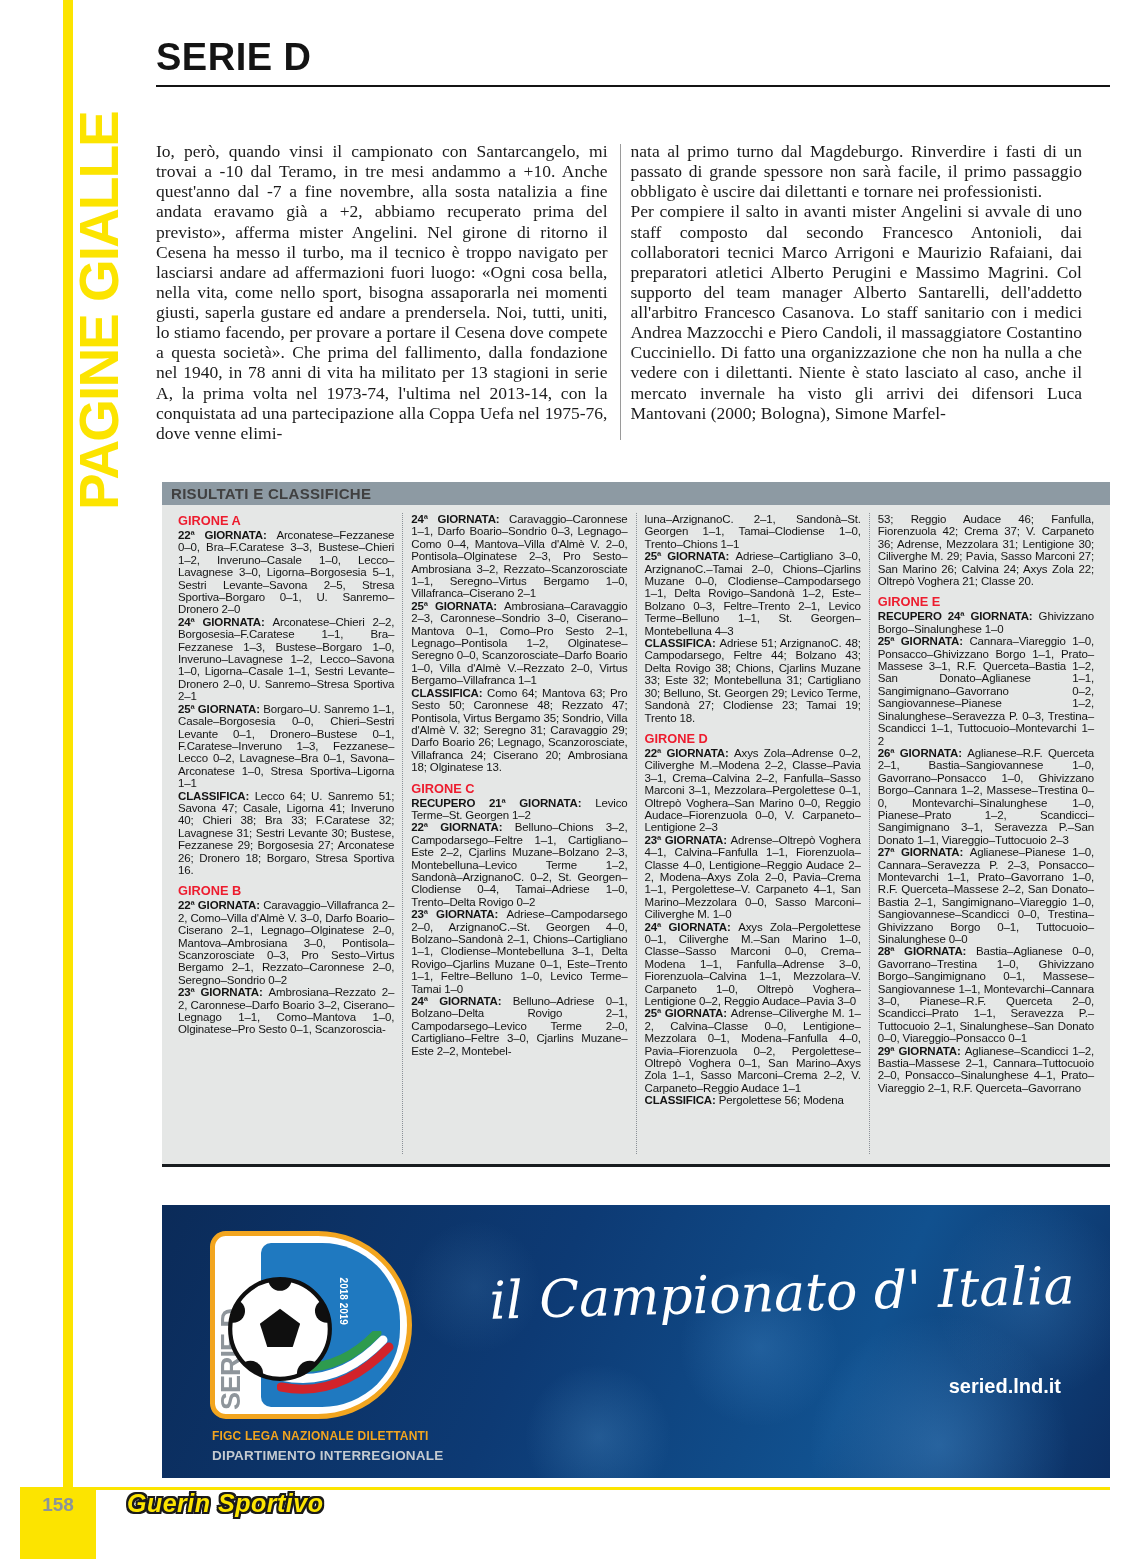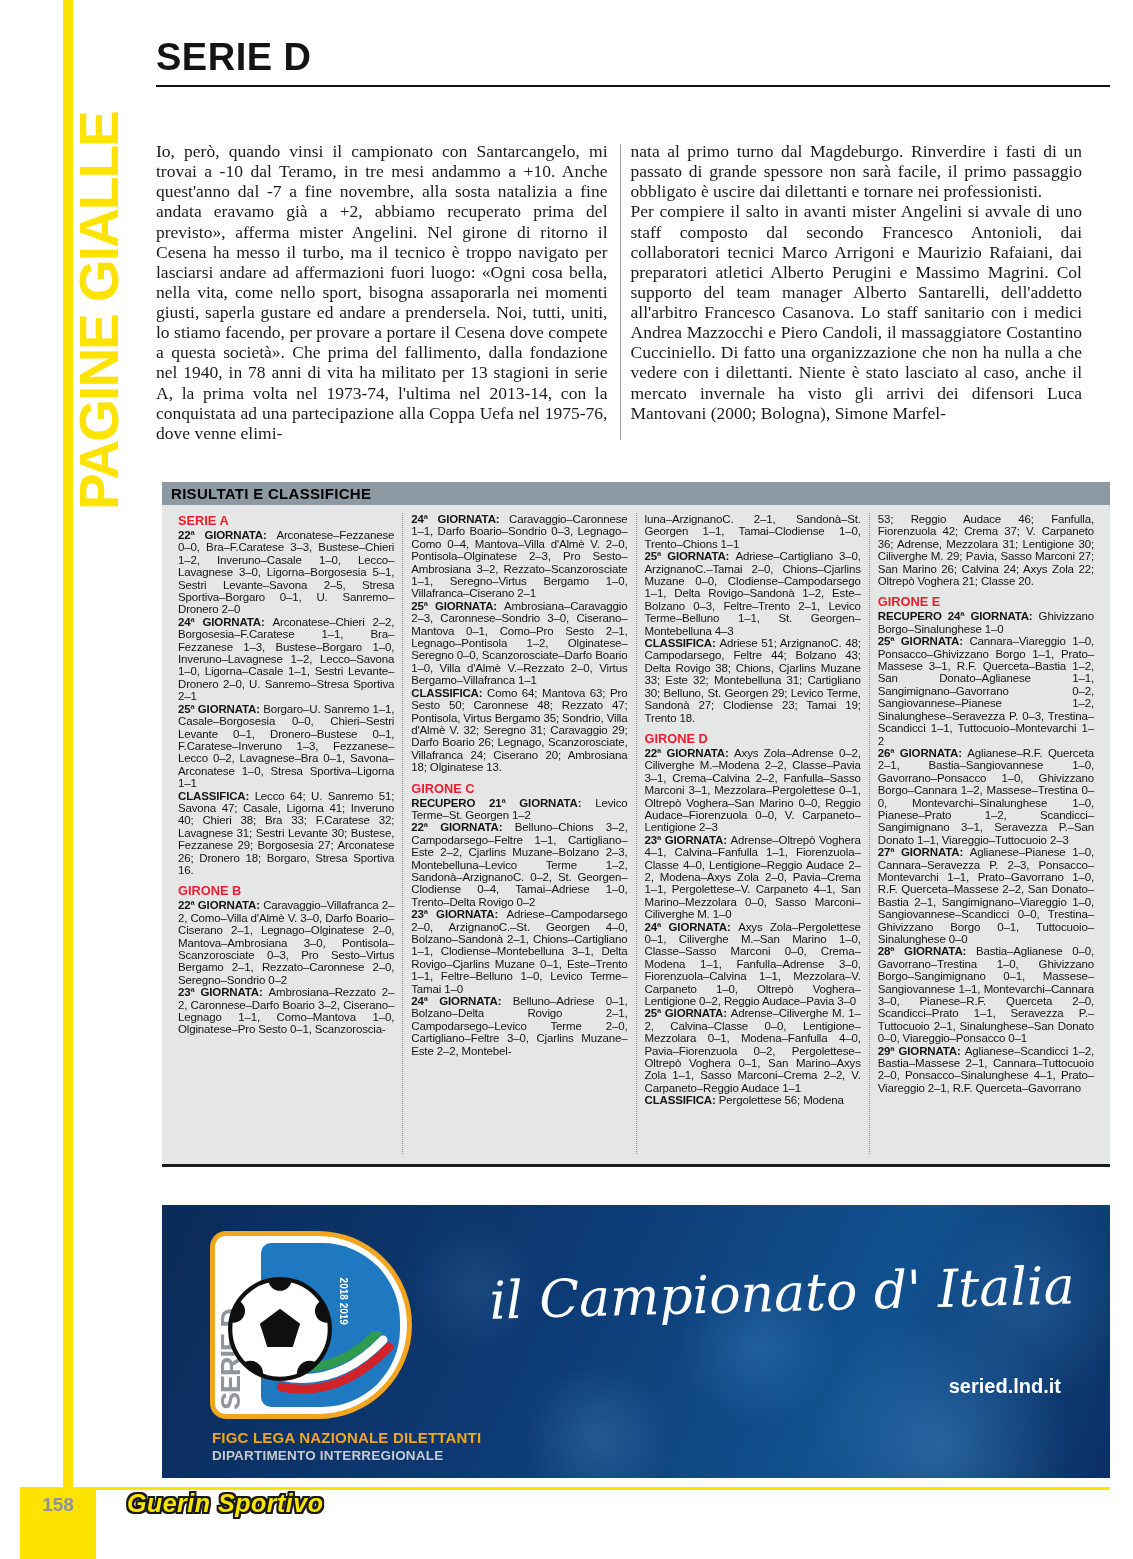--- a/index.html
+++ b/index.html
@@ -18,21 +18,21 @@
   .page-title{position:absolute;left:156px;top:36px;font-size:38px;font-weight:900;color:#141414;letter-spacing:0.5px;margin:0;}
   .title-rule{position:absolute;left:156px;top:85px;width:954px;height:2px;background:#141414;}
   
   .article{position:absolute;left:156px;top:121px;width:926px;display:flex;margin-top:20px;}
   .article-col{width:452px;font-family:"Liberation Serif",serif;font-size:17.5px;line-height:1.15;
     text-align:justify;color:#1b1b1b;}
   .article-col p{margin:0;}
   .article-divider{width:1px;background:#9a9a9a;margin:3px 10px 3px 12px;}
   
   .results{position:absolute;left:162px;top:482px;width:948px;}
-  .results-bar{height:23px;background:#8D9AA3;color:#000000;font-weight:700;font-size:15px;
+  .results-bar{height:23px;background:#8D9AA3;color:#404040;font-weight:700;font-size:15px;
     line-height:23px;padding-left:9px;letter-spacing:0.3px;}
   .results-box{background:#E5E7E6;border-bottom:3px solid #181c1f;display:flex;
     padding:8px 8px 10px 8px;height:662px;box-sizing:border-box;overflow:hidden;}
   .rcol{flex:1 1 0;padding:0 8px;}
   .rcol + .rcol{border-left:1px dotted #8a9096;}
   .rblock{margin:0;font-size:11.5px;line-height:1.08;text-align:justify;color:#141414;letter-spacing:-0.15px;}
   .rblock strong{font-weight:700;}
   .girone{color:#ED1C2E;font-weight:800;font-size:12.8px;margin:7px 0 1px 0;}
   .girone:first-child{margin-top:0;}
   
@@ -47,21 +47,21 @@
   .logo-card{position:absolute;left:48px;top:26px;width:202px;height:188px;background:#ffffff;
     border:5px solid #F2A51F;border-radius:16px 95px 95px 16px;box-sizing:border-box;}
   .logo-serie{position:absolute;left:1px;top:4px;height:170px;writing-mode:vertical-rl;transform:rotate(180deg);
     font-size:27px;font-weight:800;color:#8E959B;letter-spacing:-1px;white-space:nowrap;}
   .logo-d{position:absolute;left:46px;top:7px;right:7px;bottom:7px;background:#1F79C0;
     border-radius:10px 78px 78px 10px;}
   .logo-years{position:absolute;right:34px;top:52px;transform:rotate(90deg);transform-origin:center;
     font-size:10px;font-weight:700;color:#ffffff;line-height:1.25;text-align:center;}
   .ball{position:absolute;left:12px;top:40px;width:106px;height:106px;}
   .flag{position:absolute;left:16px;bottom:12px;width:122px;height:64px;}
-  .figc1{position:absolute;left:50px;top:224px;color:#F2A51F;font-weight:700;font-size:15px;letter-spacing:0.2px;}
+  .figc1{position:absolute;left:50px;top:224px;color:#F2A51F;font-weight:700;font-size:12px;letter-spacing:0.2px;}
   .figc2{position:absolute;left:50px;top:243px;color:#C4CAD0;font-weight:700;font-size:13.5px;letter-spacing:0.2px;}
   .campaign{position:absolute;left:300px;top:58px;width:640px;text-align:center;
     font-family:"DejaVu Serif",serif;font-style:italic;font-size:52px;color:#ffffff;transform:rotate(-1.5deg);}
   .website{position:absolute;right:49px;top:142px;font-size:20px;font-weight:700;color:#ffffff;margin-top:28px;}
   
   .footer-rule{position:absolute;left:63px;top:1487px;width:1047px;height:3px;background:#FCE400;}
   .page-num-block{position:absolute;left:20px;top:1487px;width:76px;height:72px;background:#FCE400;}
   .page-num{position:absolute;left:0;top:7px;width:100%;text-align:center;font-size:19px;font-weight:700;color:#8C9499;}
   .magazine-logo{position:absolute;left:80px;top:1489px;font-size:25px;font-weight:700;font-style:italic;
     color:#FCE400;letter-spacing:0.5px;
@@ -85,21 +85,21 @@
   <div class="article-col">
       <p>nata al primo turno dal Magdeburgo. Rinverdire i fasti di un passato di grande spessore non sarà facile, il primo passaggio obbligato è uscire dai dilettanti e tornare nei professionisti.</p>
       <p>Per compiere il salto in avanti mister Angelini si avvale di uno staff composto dal secondo Francesco Antonioli, dai collaboratori tecnici Marco Arrigoni e Maurizio Rafaiani, dai preparatori atletici Alberto Perugini e Massimo Magrini. Col supporto del team manager Alberto Santarelli, dell'addetto all'arbitro Francesco Casanova. Lo staff sanitario con i medici Andrea Mazzocchi e Piero Candoli, il massaggiatore Costantino Cucciniello. Di fatto una organizzazione che non ha nulla a che vedere con i dilettanti. Niente è stato lasciato al caso, anche il mercato invernale ha visto gli arrivi dei difensori Luca Mantovani (2000; Bologna), Simone Marfel-</p>
     </div>
 </div>
 
 <div class="results">
   <div class="results-bar">RISULTATI E CLASSIFICHE</div>
   <div class="results-box">
       <div class="rcol">
-        <div class="girone">SERIE A</div>
+        <div class="girone">GIRONE A</div>
         <p class="rblock"><strong>22ª GIORNATA: </strong>Arconatese–Fezzanese 0–0, Bra–F.Caratese 3–3, Bustese–Chieri 1–2, Inveruno–Casale 1–0, Lecco–Lavagnese 3–0, Ligorna–Borgosesia 5–1, Sestri Levante–Savona 2–5, Stresa Sportiva–Borgaro 0–1, U. Sanremo–Dronero 2–0</p>
         <p class="rblock"><strong>24ª GIORNATA: </strong>Arconatese–Chieri 2–2, Borgosesia–F.Caratese 1–1, Bra–Fezzanese 1–3, Bustese–Borgaro 1–0, Inveruno–Lavagnese 1–2, Lecco–Savona 1–0, Ligorna–Casale 1–1, Sestri Levante–Dronero 2–0, U. Sanremo–Stresa Sportiva 2–1</p>
         <p class="rblock"><strong>25ª GIORNATA: </strong>Borgaro–U. Sanremo 1–1, Casale–Borgosesia 0–0, Chieri–Sestri Levante 0–1, Dronero–Bustese 0–1, F.Caratese–Inveruno 1–3, Fezzanese–Lecco 0–2, Lavagnese–Bra 0–1, Savona–Arconatese 1–0, Stresa Sportiva–Ligorna 1–1</p>
         <p class="rblock"><strong>CLASSIFICA: </strong>Lecco 64; U. Sanremo 51; Savona 47; Casale, Ligorna 41; Inveruno 40; Chieri 38; Bra 33; F.Caratese 32; Lavagnese 31; Sestri Levante 30; Bustese, Fezzanese 29; Borgosesia 27; Arconatese 26; Dronero 18; Borgaro, Stresa Sportiva 16.</p>
         <div class="girone">GIRONE B</div>
         <p class="rblock"><strong>22ª GIORNATA: </strong>Caravaggio–Villafranca 2–2, Como–Villa d'Almè V. 3–0, Darfo Boario–Ciserano 2–1, Legnago–Olginatese 2–0, Mantova–Ambrosiana 3–0, Pontisola–Scanzorosciate 0–3, Pro Sesto–Virtus Bergamo 2–1, Rezzato–Caronnese 2–0, Seregno–Sondrio 0–2</p>
         <p class="rblock"><strong>23ª GIORNATA: </strong>Ambrosiana–Rezzato 2–2, Caronnese–Darfo Boario 3–2, Ciserano–Legnago 1–1, Como–Mantova 1–0, Olginatese–Pro Sesto 0–1, Scanzoroscia-</p>
       </div>
       <div class="rcol">
         <p class="rblock"><strong>24ª GIORNATA: </strong>Caravaggio–Caronnese 1–1, Darfo Boario–Sondrio 0–3, Legnago–Como 0–4, Mantova–Villa d'Almè V. 2–0, Pontisola–Olginatese 2–3, Pro Sesto–Ambrosiana 3–2, Rezzato–Scanzorosciate 1–1, Seregno–Virtus Bergamo 1–0, Villafranca–Ciserano 2–1</p>

